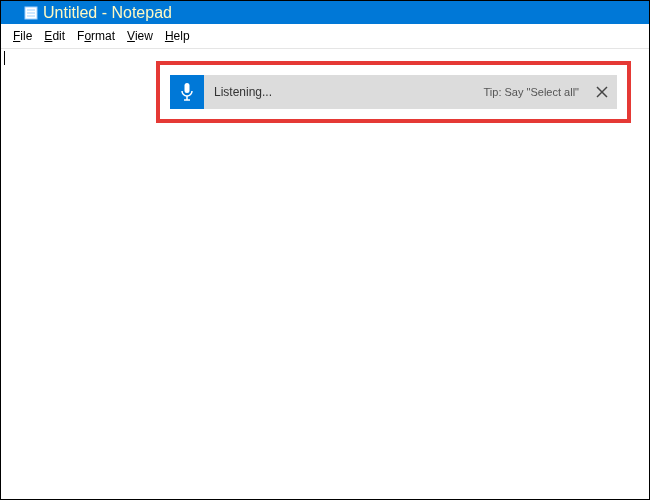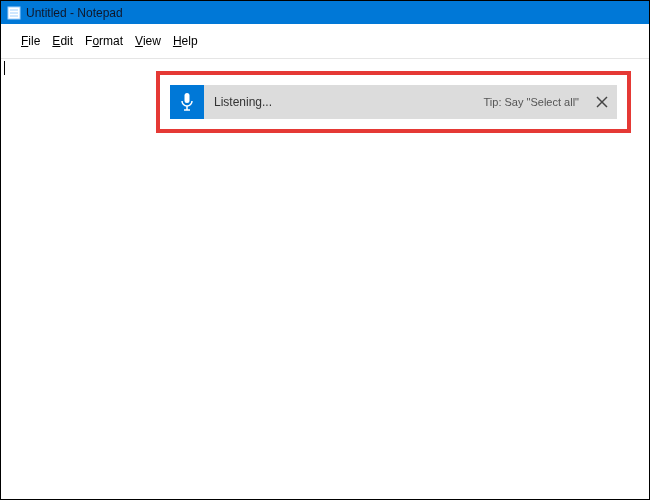--- a/index.html
+++ b/index.html
@@ -8,41 +8,41 @@
       height: 500px;
       font-family: "Segoe UI", Tahoma, sans-serif;
       font-size: 12px;
       background: #ffffff;
       overflow: hidden;
       border: 1px solid #000;
     }
     .titlebar {
       height: 23px;
       background: #0078d7;
-      color: #0f172a;
+      color: #fef9c3;
       display: flex;
       align-items: center;
-      padding: 0 6px;
-      font-size: 12px;
+      padding: 0 23px;
+      font-size: 16px;
     }
     .titlebar-icon {
       width: 14px;
       height: 14px;
       margin-right: 5px;
       display: inline-flex;
       align-items: center;
       justify-content: center;
     }
     .menubar {
-      height: 35px;
+      height: 25px;
       background: #ffffff;
       border-bottom: 1px solid #e5e5e5;
       display: flex;
       align-items: center;
-      padding: 0 14px;
+      padding: 0 6px;
       font-size: 12px;
     }
     .menu-item {
       padding: 1px 6px;
       cursor: default;
     }
     .menu-underline {
       text-decoration: underline;
     }
     .editor {

